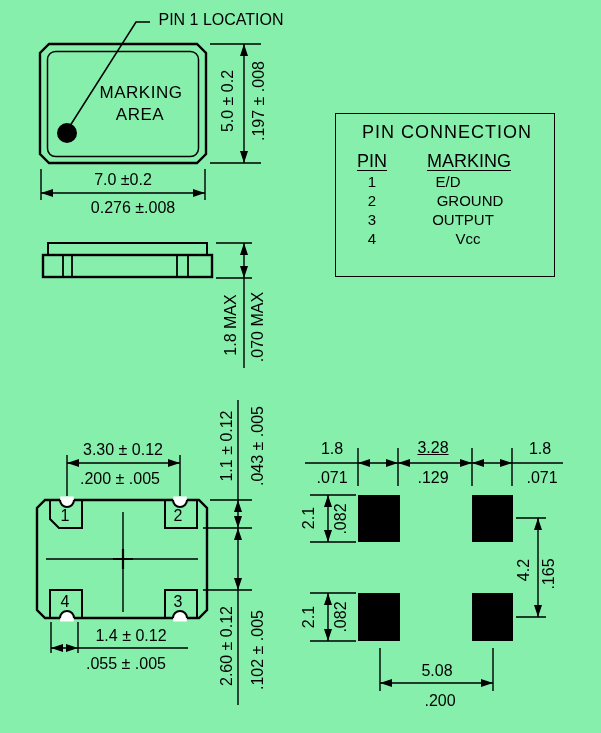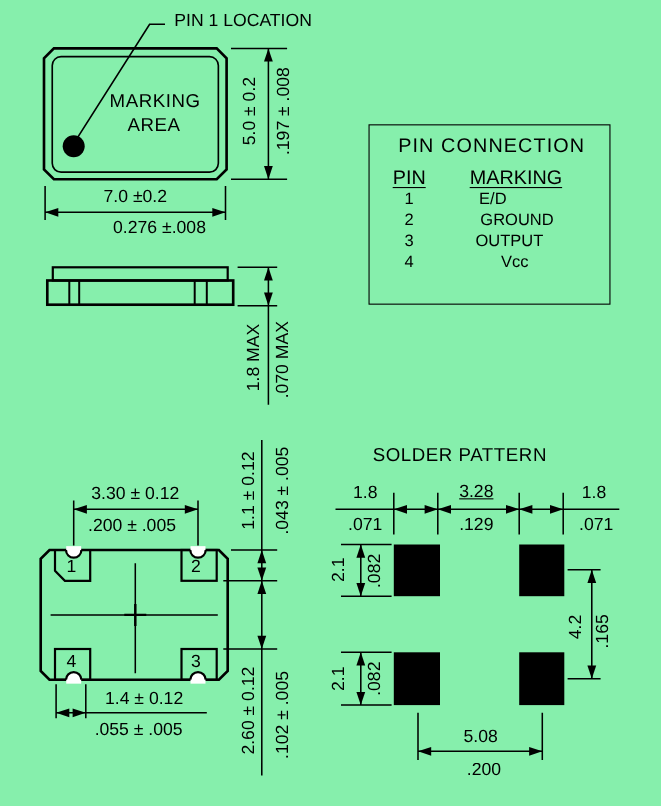--- a/index.html
+++ b/index.html
@@ -126,21 +126,21 @@
       <polygon points="493,683 481,679 481,687"></polygon>
     </g>
   </svg>
 
   <div class="t" style="left:221px;top:20px;">PIN 1 LOCATION</div>
   <div class="t mark" style="left:141px;top:92px;">MARKING</div>
   <div class="t mark" style="left:140px;top:114px;">AREA</div>
   <div class="t tv" style="left:228px;top:101px;">5.0 ± 0.2</div>
   <div class="t tv" style="left:259px;top:101px;">.197 ± .008</div>
   <div class="t" style="left:123px;top:180px;">7.0 ±0.2</div>
-  <div class="t" style="left:133px;top:208px;margin-left:12px;">0.276 ±.008</div>
+  <div class="t" style="left:133px;top:208px;">0.276 ±.008</div>
 
   <div class="t tv" style="left:231px;top:325px;">1.8 MAX</div>
   <div class="t tv" style="left:258px;top:327px;">.070 MAX</div>
 
   <div class="pinbox"></div>
   <div class="t title" style="left:447px;top:132px;">PIN CONNECTION</div>
   <div class="t hdr" style="left:372px;top:161px;">PIN</div>
   <div class="t hdr" style="left:469px;top:161px;">MARKING</div>
   <div class="t tbl" style="left:372px;top:181px;">1</div>
   <div class="t tbl" style="left:448px;top:181px;">E/D</div>
@@ -157,21 +157,20 @@
   <div class="t" style="left:178px;top:516px;">2</div>
   <div class="t" style="left:65px;top:602px;">4</div>
   <div class="t" style="left:178px;top:602px;">3</div>
   <div class="t tv" style="left:227px;top:446px;">1.1 ± 0.12</div>
   <div class="t tv" style="left:258px;top:446px;">.043 ± .005</div>
   <div class="t tv" style="left:227px;top:646px;">2.60 ± 0.12</div>
   <div class="t tv" style="left:258px;top:650px;">.102 ± .005</div>
   <div class="t" style="left:131px;top:636px;">1.4 ± 0.12</div>
   <div class="t" style="left:126px;top:664px;">.055 ± .005</div>
 
-  <div class="t subtitle" style="left:418px;top:414px;">SOLDER PATTERN</div>
   <div class="t" style="left:332px;top:449px;">1.8</div>
   <div class="t" style="left:332px;top:478px;">.071</div>
   <div class="t" style="left:433px;top:448px;text-decoration:underline;">3.28</div>
   <div class="t" style="left:433px;top:478px;">.129</div>
   <div class="t" style="left:540px;top:449px;">1.8</div>
   <div class="t" style="left:542px;top:478px;">.071</div>
   <div class="t tv" style="left:309px;top:518px;">2.1</div>
   <div class="t tv" style="left:341px;top:519px;">.082</div>
   <div class="t tv" style="left:309px;top:617px;">2.1</div>
   <div class="t tv" style="left:341px;top:617px;">.082</div>

